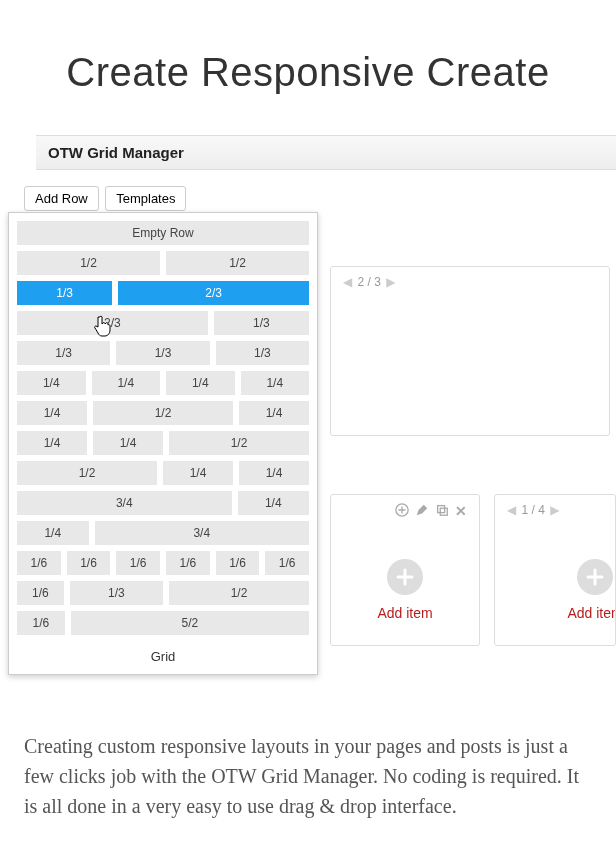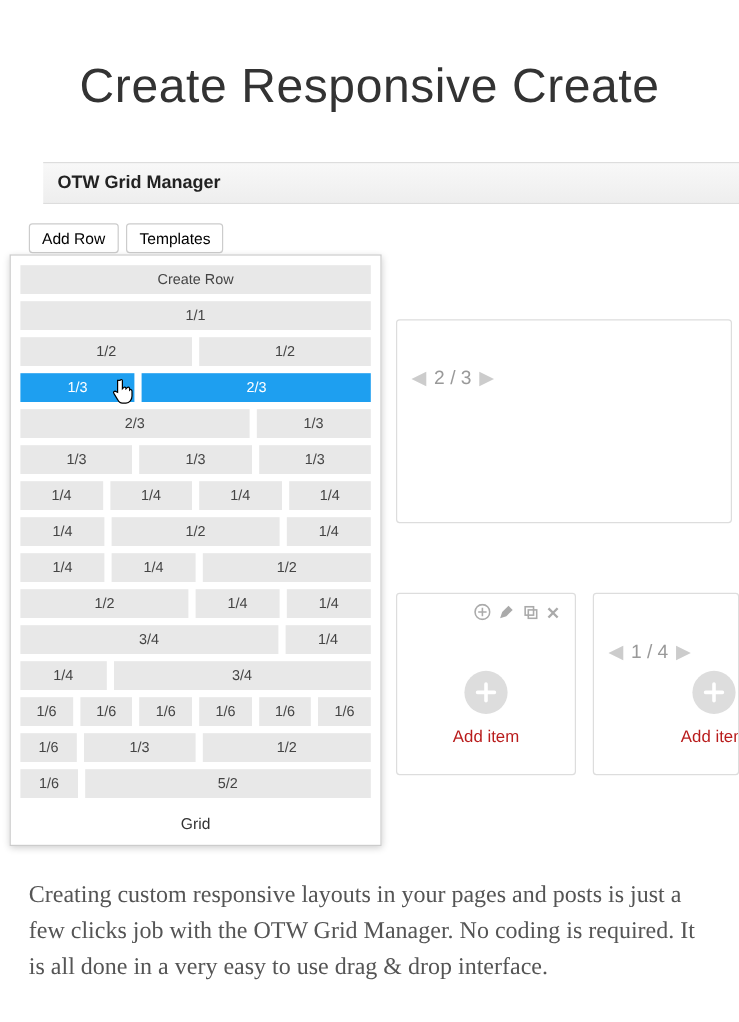--- a/index.html
+++ b/index.html
@@ -8,21 +8,21 @@
 .panel-header { background: linear-gradient(#f8f8f8, #eeeeee); border-top: 1px solid #ddd; border-bottom: 1px solid #ddd; padding: 8px 12px; font-size: 15px; font-weight: bold; color: #222; margin-left: 36px; }
 .toolbar-area { padding: 0 24px; margin-top: 16px; position: relative; }
 .tab-btn { display: inline-block; background: #fff; border: 1px solid #ccc; border-radius: 3px; padding: 4px 10px; font-size: 13px; cursor: pointer; margin-right: 2px; }
 .dropdown { position: absolute; left: 8px; top: 26px; width: 310px; background: #fff; border: 1px solid #ccc; box-shadow: 0 2px 6px rgba(0,0,0,0.2); padding: 8px; z-index: 100; }
 .row-group { display: flex; gap: 6px; margin-bottom: 6px; }
 .col-cell { flex: 1 1 0; background: #e8e8e8; color: #444; font-size: 12px; text-align: center; padding: 5px 0; cursor: pointer; }
 .col-cell.full { background: #e8e8e8; }
 .col-cell.selected { background: #1e9ff0; color: #fff; }
 .close-row { text-align: center; font-size: 13px; color: #333; padding: 8px 0 2px; cursor: pointer; }
 .bg-card { position: absolute; background: #fff; border: 1px solid #ddd; border-radius: 3px; }
-.card-pager { position: absolute; top: 8px; left: 10px; font-size: 16px; color: #999; margin-top: 30px; }
+.card-pager { position: absolute; top: 8px; left: 10px; font-size: 12px; color: #999; }
 .card-pager .arrow { color: #ccc; margin: 0 2px; }
 .card-icons { position: absolute; top: 8px; right: 10px; display: flex; gap: 6px; }
 .card-icons svg, .card-icons .x { width: 14px; height: 14px; fill: #aaa; color: #aaa; }
 .add-item-block { display: flex; flex-direction: column; align-items: center; justify-content: center; height: 100%; padding-top: 40px; }
 .add-circle { width: 36px; height: 36px; border-radius: 50%; background: #ddd; display: flex; align-items: center; justify-content: center; font-size: 24px; color: #fff; margin-bottom: 10px; }
 .add-label { font-size: 14px; color: #b91c1c; }
 .desc-text { padding: 20px 24px; text-align: left; font-size: 20px; color: #555; line-height: 1.5; font-family: Georgia, serif; }
 .dots { text-align: center; margin-top: 20px; }
 .dots span { display: inline-block; width: 6px; height: 6px; background: #ddd; border-radius: 50%; margin: 0 4px; }
 .cursor-hand { position: absolute; width: 18px; height: 22px; z-index: 200; pointer-events: none; }
@@ -84,26 +84,23 @@
             <path d="M10 3v14M3 10h14" stroke="#fff" stroke-width="3" stroke-linecap="round"></path>
           </svg>
       </div>
       <div class="add-label" style="white-space:nowrap;">Add item</div>
     </div>
   </div>
 
   
   <div class="dropdown">
     <div class="row-group">
-      <div class="col-cell full">Create Row</div>
+      <div class="col-cell full">Empty Row</div>
     </div>
     <div id="row-options">
-        <div class="row-group">
-          <div class="col-cell" style="flex: 1 1 0px;">1/1</div>
-        </div>
         <div class="row-group">
           <div class="col-cell" style="flex: 1 1 0px;">1/2</div>
           <div class="col-cell" style="flex: 1 1 0px;">1/2</div>
         </div>
         <div class="row-group">
           <div class="col-cell selected" style="flex: 1 1 0px;">1/3</div>
           <div class="col-cell selected" style="flex: 2 1 0px;">2/3</div>
         </div>
         <div class="row-group">
           <div class="col-cell" style="flex: 2 1 0px;">2/3</div>

